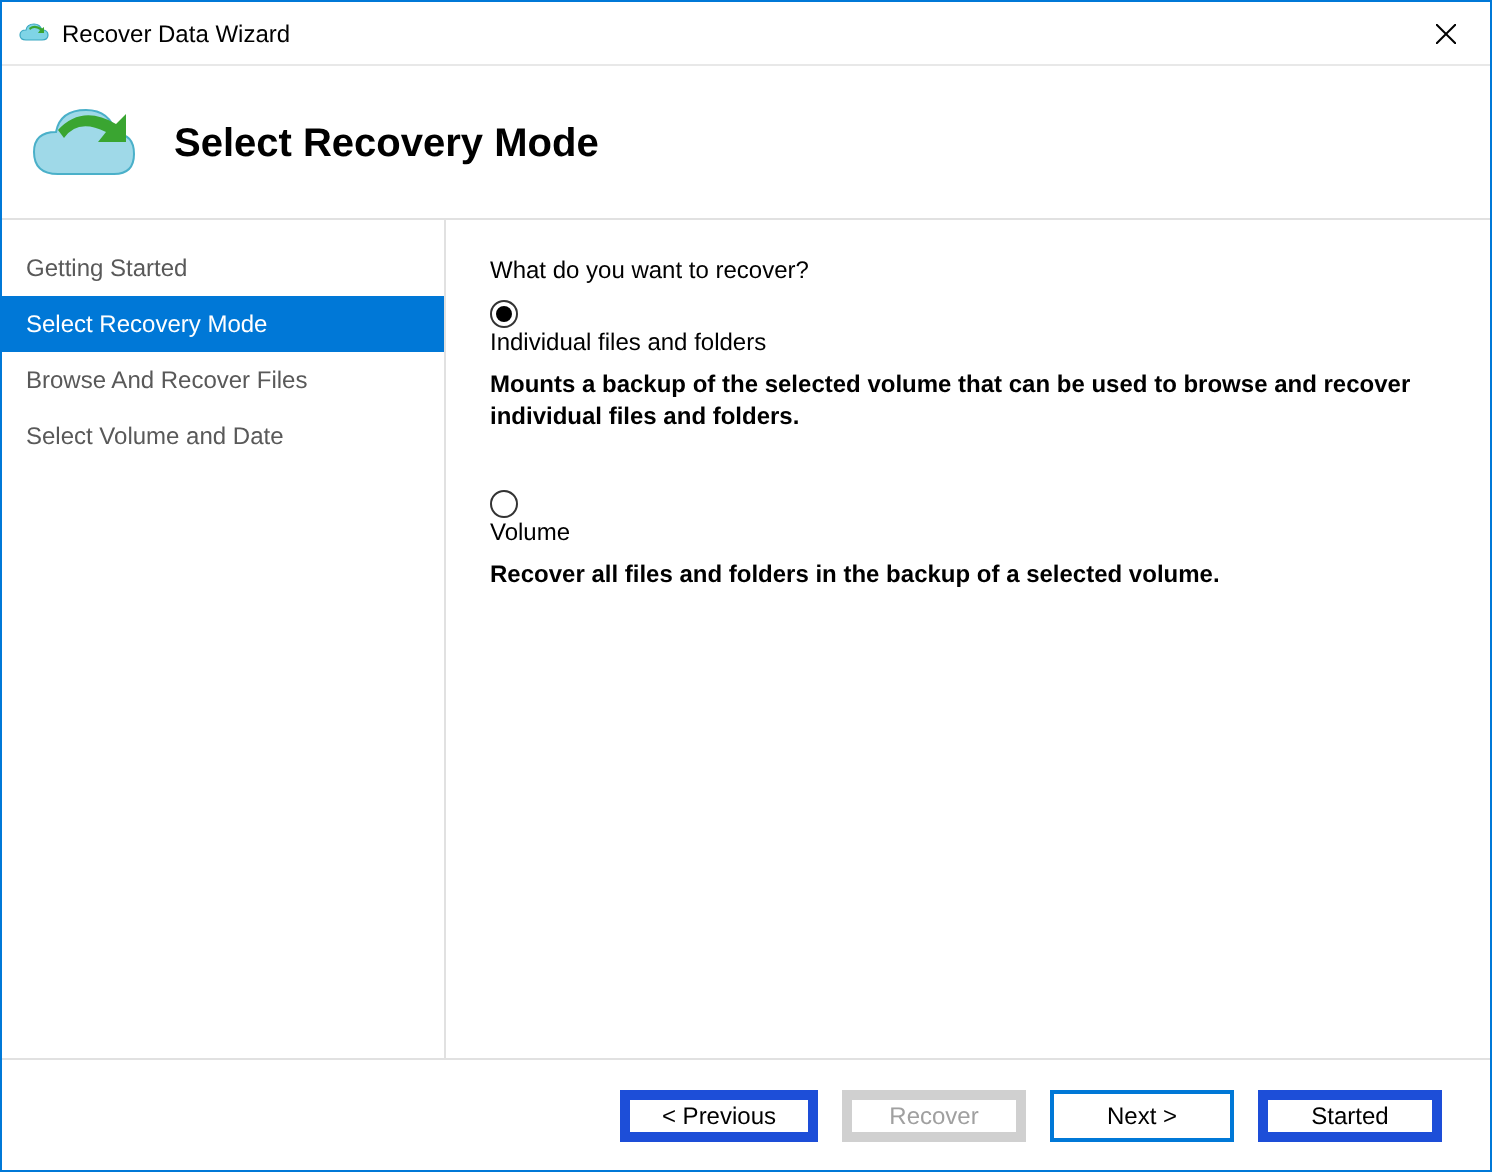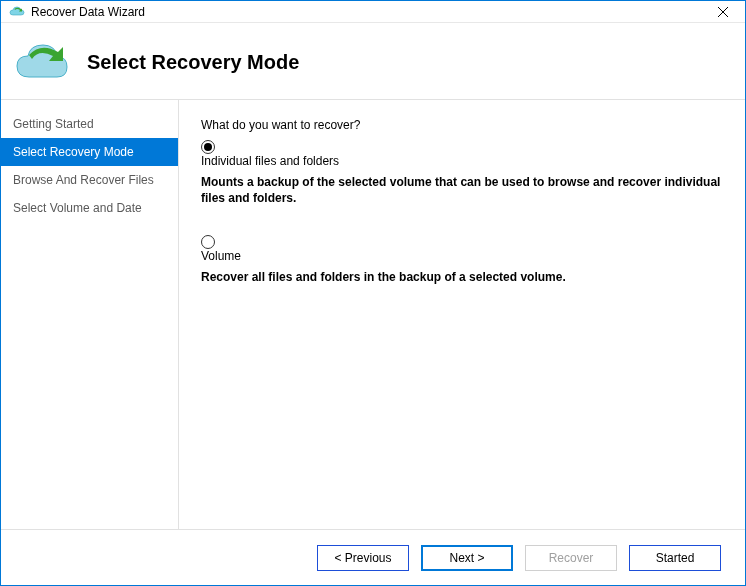--- a/index.html
+++ b/index.html
@@ -13,21 +13,21 @@
     }
     .window {
       width: 746px;
       height: 586px;
       border: 1px solid #0078d7;
       background: #fff;
       display: flex;
       flex-direction: column;
     }
     .titlebar {
-      height: 22px;
+      height: 32px;
       display: flex;
       align-items: center;
       padding: 0 0 0 8px;
       border-bottom: 1px solid #e8e8e8;
     }
     .titlebar .app-icon {
       width: 16px;
       height: 16px;
       margin-right: 6px;
     }
@@ -62,21 +62,21 @@
       height: 1px;
       background: #e1e1e1;
       margin: 0;
     }
     .body {
       flex: 1;
       display: flex;
       overflow: hidden;
     }
     .sidebar {
-      width: 178px;
+      width: 222px;
       border-right: 1px solid #e1e1e1;
       padding-top: 10px;
     }
     .sidebar .item {
       padding: 5px 12px;
       font-size: 12px;
       color: #595959;
       cursor: pointer;
       line-height: 18px;
     }
@@ -135,21 +135,21 @@
       height: 56px;
       display: flex;
       align-items: center;
       justify-content: flex-end;
       padding: 0 24px;
       gap: 12px;
     }
     .btn {
       min-width: 92px;
       height: 26px;
-      border: 1px solid #1d4ed8;
+      border: 5px solid #1d4ed8;
       background: #fff;
       font-size: 12px;
       color: #000;
       padding: 0 16px;
       cursor: pointer;
       font-family: inherit;
     }
     .btn.primary {
       border: 2px solid #0078d7;
     }
@@ -216,18 +216,18 @@
         <div class="option-body">
           <div class="option-label">Volume</div>
           <div class="option-desc">Recover all files and folders in the backup of a selected volume.</div>
         </div>
       </div>
     </div>
   </div>
 
   <div class="footer">
     <button class="btn">&lt; Previous</button>
+    <button class="btn" disabled="">Recover</button>
     <button class="btn primary">Next &gt;</button>
-    <button class="btn" disabled="">Recover</button>
     <button class="btn">Started</button>
   </div>
 
 </div>
 
 </body></html>

